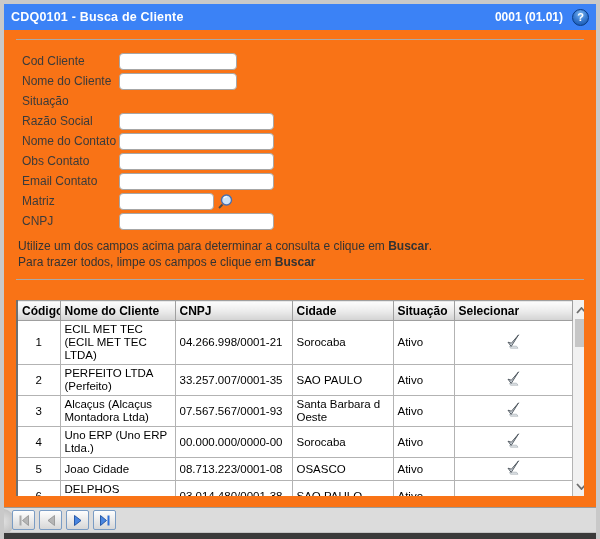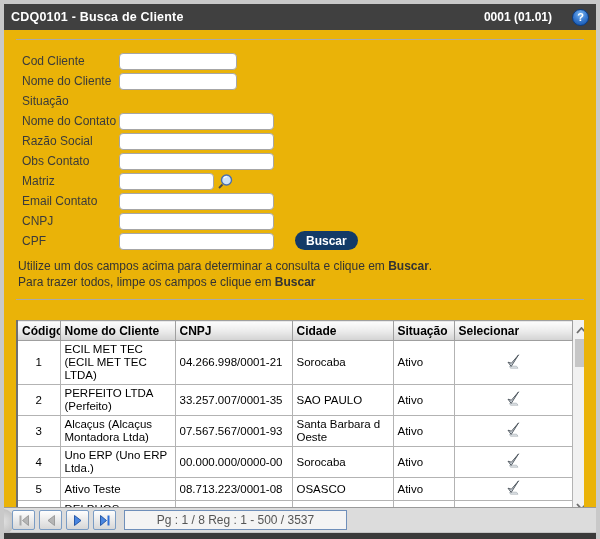--- a/index.html
+++ b/index.html
@@ -7,35 +7,35 @@
   body { font-family: "Liberation Sans", sans-serif; }
 
   .window{
     position:relative; width:600px; height:539px;
     border-left:4px solid #c9c9c9; border-right:4px solid #c9c9c9; border-top:4px solid #c9c9c9;
     background:#ffffff; display:flex; flex-direction:column; overflow:hidden;
   }
 
   
   .titlebar{
-    height:26px; background:#404040; color:#fff;
+    height:26px; background:#3b82f6; color:#fff;
     display:flex; align-items:center; padding:0 7px; flex:0 0 auto;
   }
   .titlebar .title{ font-size:12.5px; font-weight:bold; letter-spacing:.2px; }
-  .titlebar-right{ margin-left:auto; display:flex; align-items:center; gap:20px; }
+  .titlebar-right{ margin-left:auto; display:flex; align-items:center; gap:9px; }
   .version{ font-size:12px; font-weight:bold; }
   .help{
     width:17px; height:17px; border-radius:50%;
     background:radial-gradient(circle at 50% 28%, #7db9f2 0%, #3d7fd4 45%, #0d4ea8 100%);
     border:1px solid #0a3c85; color:#fff; font-size:11px; font-weight:bold;
     display:flex; align-items:center; justify-content:center; cursor:pointer;
   }
 
   
-  .content{ flex:1 1 auto; background:#eab308; overflow:hidden; }
+  .content{ flex:1 1 auto; background:#f97316; overflow:hidden; }
   .hr{ height:1px; background:#aaa; margin:9px 12px 0 12px; }
 
   .form{ margin-top:11px; }
   .frow{ display:flex; align-items:center; height:20px; padding-left:18px; position:relative; }
   .flabel{ width:97px; flex:0 0 97px; font-size:12px; color:#3b3b3b; }
   .finput{
     height:17px; border:1px solid #a6a6a6; border-radius:4px; background:#fff;
     font-family:"Liberation Sans",sans-serif; font-size:11px; padding:0 4px; outline:none;
   }
   .w-sm{ width:118px; } .w-lg{ width:155px; } .w-mz{ width:95px; }
@@ -137,54 +137,49 @@
         <input class="finput w-sm" value="" style="">
       </div>
       <div class="frow">
         <label class="flabel">Nome do Cliente</label>
         <input class="finput w-sm" value="" style="">
       </div>
       <div class="frow">
         <label class="flabel">Situação</label>
       </div>
       <div class="frow">
+        <label class="flabel">Razão Social</label>
+        <input class="finput w-lg" value="" style="">
+      </div>
+      <div class="frow">
         <label class="flabel">Nome do Contato</label>
         <input class="finput w-lg" value="" style="">
       </div>
       <div class="frow">
-        <label class="flabel">Razão Social</label>
-        <input class="finput w-lg" value="" style="">
-      </div>
-      <div class="frow">
         <label class="flabel">Obs Contato</label>
+        <input class="finput w-lg" value="" style="">
+      </div>
+      <div class="frow">
+        <label class="flabel">Email Contato</label>
         <input class="finput w-lg" value="" style="">
       </div>
       <div class="frow">
         <label class="flabel">Matriz</label>
         <input class="finput w-mz" value="" style="">
         <span class="lookup">
           <svg width="17" height="17" viewBox="0 0 17 17">
             <line x1="5.5" y1="11.5" x2="2" y2="15" stroke="#4a4a4a" stroke-width="1.8"></line>
             <circle cx="9.5" cy="7" r="5" fill="#cfe3f7" stroke="#4a6fae" stroke-width="1.4"></circle>
             <path d="M6.8 5.2 a3.4 3.4 0 0 1 3.2-1.4" fill="none" stroke="#ffffff" stroke-width="1.2"></path>
           </svg>
         </span>
       </div>
       <div class="frow">
-        <label class="flabel">Email Contato</label>
-        <input class="finput w-lg" value="" style="">
-      </div>
-      <div class="frow">
         <label class="flabel">CNPJ</label>
         <input class="finput w-lg" value="" style="">
-      </div>
-      <div class="frow">
-        <label class="flabel">CPF</label>
-        <input class="finput w-lg" value="" style="">
-        <button class="buscar">Buscar</button>
       </div>
     </div>
 
     <div class="hints">
       <div><span>Utilize um dos campos acima para determinar a consulta e clique em </span><b>Buscar</b><span>.</span></div>
       <div><span>Para trazer todos, limpe os campos e clique em </span><b>Buscar</b></div>
     </div>
 
     <div class="hr"></div>
 
@@ -256,21 +251,21 @@
       <span class="selbtn">
         <svg width="16" height="15" viewBox="0 0 16 15">
           <path d="M4.5 12.2 L11.5 12.2 L13 14.2 L5.5 14.2 Z" fill="#e3e7eb" stroke="#9aa2aa" stroke-width="0.6"></path>
           <path d="M3 8.2 L6.2 12.4 L13.6 0.8 L6.4 9.2 Z" fill="#d3dae1" stroke="#474f57" stroke-width="0.9"></path>
         </svg>
       </span>
     </td>
   </tr>
             <tr class="single">
     <td class="c-codigo">5</td>
-    <td class="c-nome">Ativo Teste</td>
+    <td class="c-nome">Joao Cidade</td>
     <td class="c-cnpj">08.713.223/0001-08</td>
     <td class="c-cidade">OSASCO</td>
     <td class="c-situ">Ativo</td>
     <td class="c-sel">
       <span class="selbtn">
         <svg width="16" height="15" viewBox="0 0 16 15">
           <path d="M4.5 12.2 L11.5 12.2 L13 14.2 L5.5 14.2 Z" fill="#e3e7eb" stroke="#9aa2aa" stroke-width="0.6"></path>
           <path d="M3 8.2 L6.2 12.4 L13.6 0.8 L6.4 9.2 Z" fill="#d3dae1" stroke="#474f57" stroke-width="0.9"></path>
         </svg>
       </span>
@@ -321,17 +316,16 @@
       <svg width="14" height="13" viewBox="0 0 14 13">
           <path d="M3.5 1.5 L10 6.5 L3.5 11.5 Z" fill="#4a86e0" stroke="#1c4fa0" stroke-width="0.9"></path>
         </svg>
     </button>
     <button class="pbtn">
       <svg width="14" height="13" viewBox="0 0 14 13">
           <path d="M2.5 1.5 L8.5 6.5 L2.5 11.5 Z" fill="#4a86e0" stroke="#1c4fa0" stroke-width="0.9"></path>
           <rect x="9.5" y="1.5" width="2" height="10" fill="#2f6fd6"></rect>
         </svg>
     </button>
-    <div class="pstatus">Pg : 1 / 8 Reg : 1 - 500 / 3537</div>
   </div>
 
   <div class="bottom-strip"></div>
 </div>
 
 </body></html>

